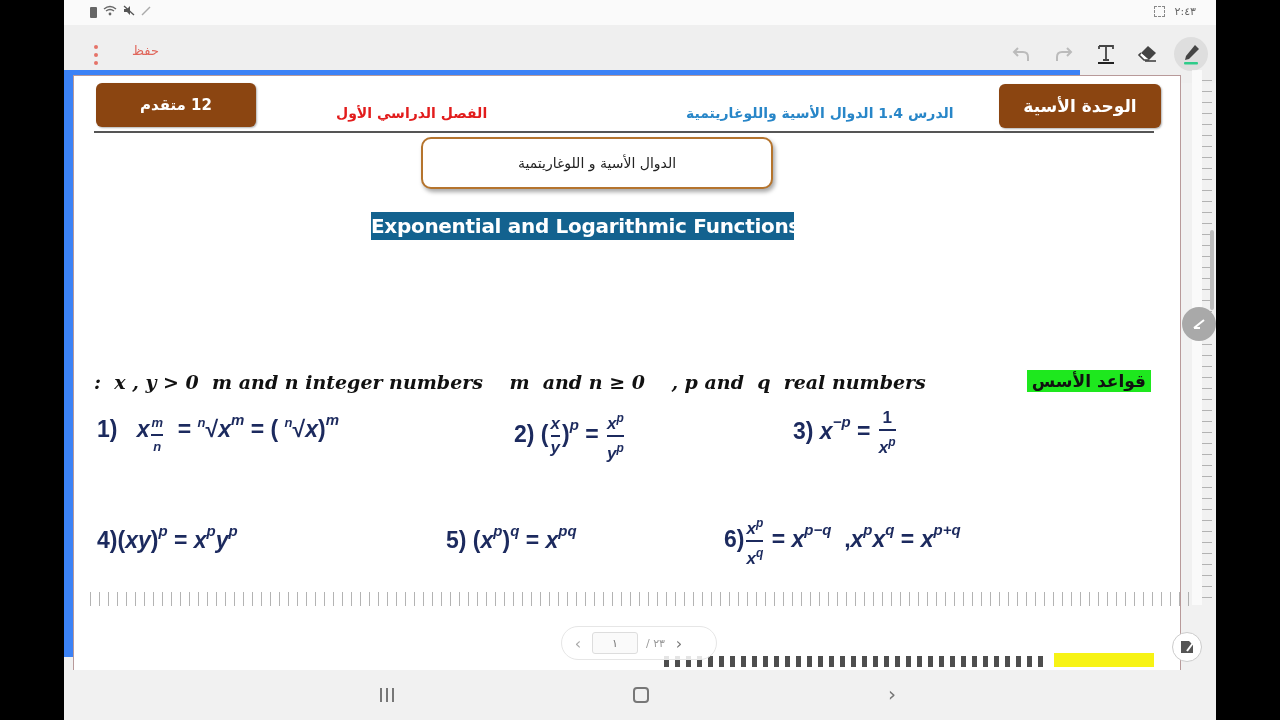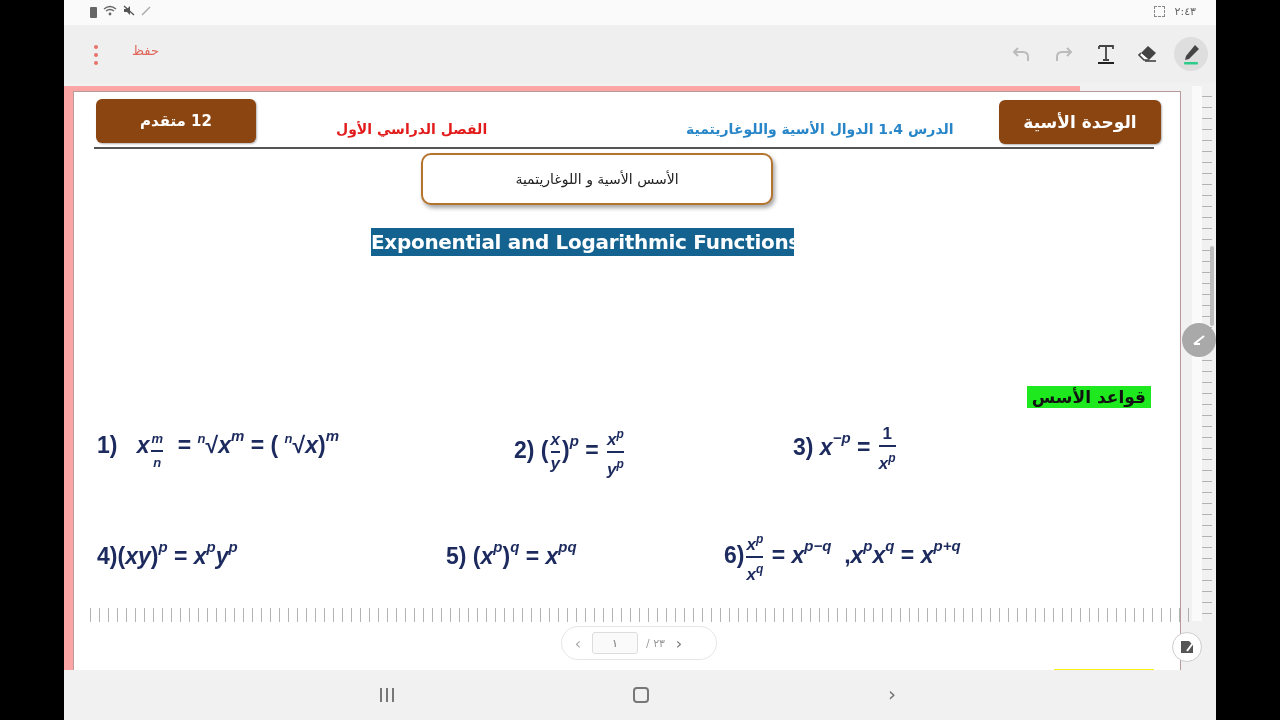--- a/index.html
+++ b/index.html
@@ -17,21 +17,21 @@
   
   .toolbar { position: absolute; left: 0; top: 25px; width: 1152px; height: 58px; background: #efefef; }
   .more-btn { position: absolute; left: 28px; top: 20px; width: 8px; height: 20px; display: flex; flex-direction: column; justify-content: space-between; align-items: center; cursor: pointer; }
   .more-btn i { width: 4px; height: 4px; border-radius: 50%; background: #e57368; display: block; }
   .save-btn { position: absolute; left: 56px; top: 18px; font-size: 13px; color: #e0675c; cursor: pointer; direction: rtl; margin-left: 12px; }
   .tool { position: absolute; top: 13px; width: 32px; height: 32px; display: flex; align-items: center; justify-content: center; cursor: pointer; }
   .tool svg { display: block; }
   .tool.active { background: #dedede; border-radius: 50%; }
 
   
-  .viewport { position: absolute; left: 0; top: 86px; width: 1016px; height: 587px; background: #fca5a5; }
+  .viewport { position: absolute; left: 0; top: 70px; width: 1016px; height: 587px; background: #3b82f6; }
   .page { position: absolute; left: 9px; top: 5px; width: 1108px; height: 600px; background: #fff; border: 1px solid #b89a9a; border-bottom: none; }
   .right-ruler { position: absolute; left: 1128px; top: 0; width: 20px; height: 535px;
      background: repeating-linear-gradient(to bottom, transparent 0, transparent 10px, #9a9a9a 10px, #9a9a9a 11px); opacity: .7; }
   .right-ruler::before { content: ""; position: absolute; left: 0; top: 0; width: 10px; height: 100%; background: #fff; }
   .scroll-thumb { position: absolute; left: 1146px; top: 160px; width: 4px; height: 80px; background: #bdbdbd; border-radius: 2px; }
   .scroll-handle { position: absolute; left: 1118px; top: 237px; width: 34px; height: 34px; border-radius: 50%; background: #a9a9a9; display: flex; align-items: center; justify-content: center; cursor: pointer; }
   .bottom-ruler { position: absolute; left: 26px; top: 522px; width: 1100px; height: 14px;
      background: repeating-linear-gradient(to right, #9a9a9a 0, #9a9a9a 1px, transparent 1px, transparent 9px); opacity: .75; }
 
   .badge-brown { position: absolute; height: 44px; background: #8b4511; border-radius: 6px; color: #fff; font-weight: bold; display: flex; align-items: center; justify-content: center; box-shadow: 1px 1px 2px rgba(0,0,0,.3); }
@@ -151,24 +151,25 @@
 
   <div class="viewport">
     <div class="page">
 
       <div class="badge-brown grade-badge">12 متقدم</div>
       <div class="semester">الفصل الدراسي  الأول</div>
       <div class="lesson">الدرس  1.4  الدوال  الأسية  واللوغاريتمية</div>
       <div class="badge-brown unit-badge">الوحدة الأسية</div>
       <div class="hr-line"></div>
 
-      <div class="title-box">الأسس الأسية و اللوغاريتمية</div>
+      <div class="title-box">الدوال الأسية و اللوغاريتمية</div>
       <div class="en-title">Exponential and Logarithmic Functions</div>
 
       <div class="rules-line">
+        <span class="rules-text">:  x , y &gt; 0  m and n integer numbers    m  and n ≥ 0    , p and  q  real numbers</span>
         <span class="rules-label">قواعد الأسس</span>
       </div>
 
       <div class="math" style="left:23px;top:335px">
         <span>1)</span>&nbsp;&nbsp;
         <i>x</i><span class="frac" style="vertical-align:10px;font-size:13px">
             <i>m</i>
             <span class="bar"></span>
             <i>n</i>
           </span>

